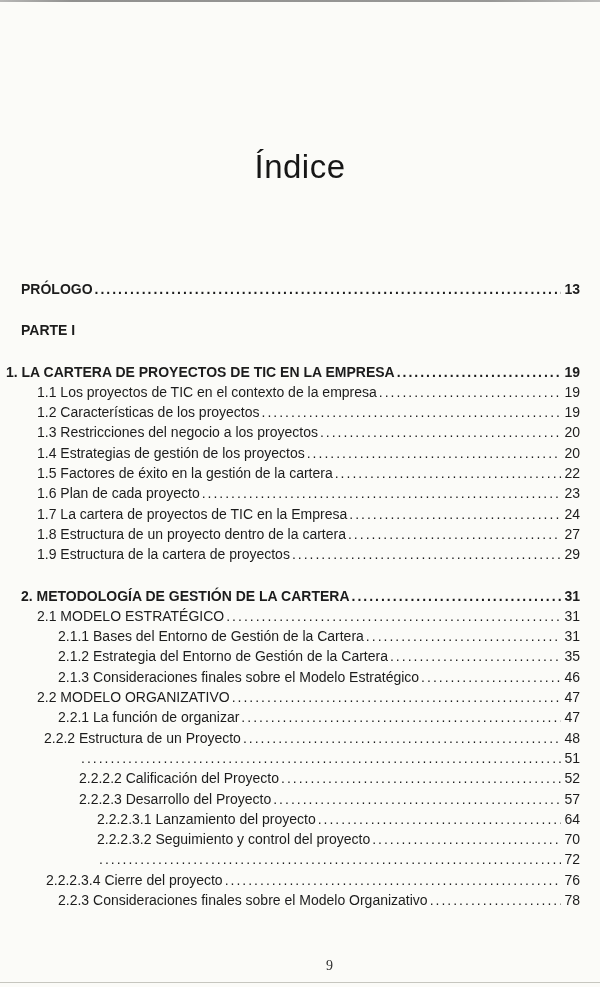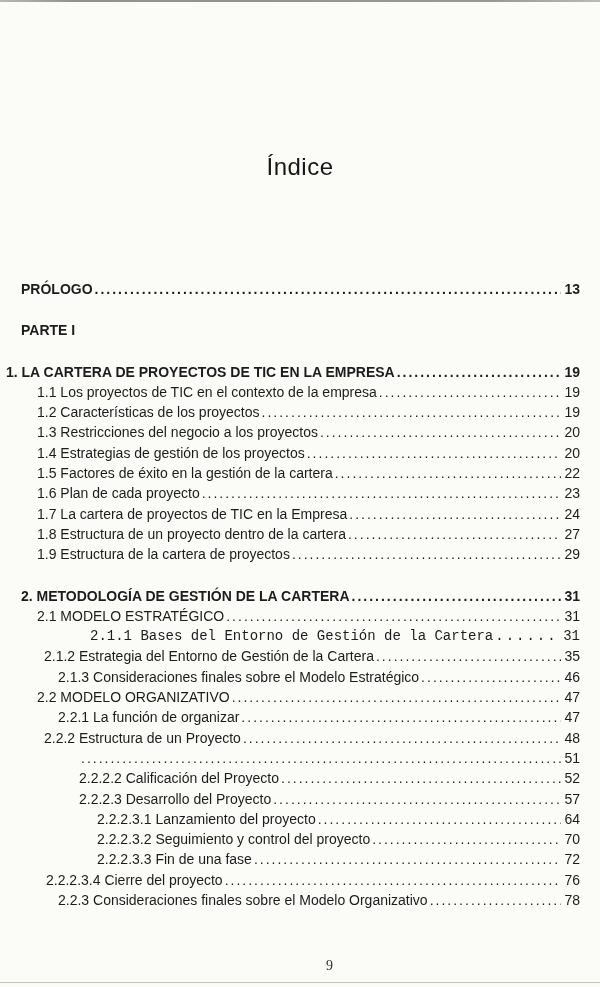--- a/index.html
+++ b/index.html
@@ -17,21 +17,21 @@
     background:linear-gradient(90deg,#8a8a8a,#4a4a4a 12%,#555 82%,#8f8f8f);
     opacity:.6;
   }
   .scan-edge-bottom{
     position:absolute;top:982px;left:0;width:100%;height:1px;
     background:#b9b9b0;opacity:.8;
   }
   .doc-title{
     padding-top:147px;
     text-align:center;
-    font-size:24px;
+    font-size:33px;
     line-height:40px;
     font-weight:normal;
     letter-spacing:.5px;
     color:#161616;
   }
   .toc{display:block;}
   .toc-row{
     display:flex;
     align-items:baseline;
     font-size:14px;
@@ -130,26 +130,26 @@
       <div class="toc-row gap bold" style="padding-left: 21px;">
     <span class="label">2. METODOLOGÍA DE GESTIÓN DE LA CARTERA</span>
     <span class="dots">............................................................................................................................................................................................................................</span>
     <span class="pagenum">31</span>
   </div>
       <div class="toc-row" style="padding-left: 37px;">
     <span class="label">2.1 MODELO ESTRATÉGICO</span>
     <span class="dots">............................................................................................................................................................................................................................</span>
     <span class="pagenum">31</span>
   </div>
-      <div class="toc-row" style="padding-left: 90px; font-family: Liberation Mono, monospace;">
+      <div class="toc-row" style="padding-left: 58px;">
     <span class="label">2.1.1 Bases del Entorno de Gestión de la Cartera</span>
     <span class="dots">............................................................................................................................................................................................................................</span>
     <span class="pagenum">31</span>
   </div>
-      <div class="toc-row" style="padding-left: 44px;">
+      <div class="toc-row" style="padding-left: 58px;">
     <span class="label">2.1.2 Estrategia del Entorno de Gestión de la Cartera</span>
     <span class="dots">............................................................................................................................................................................................................................</span>
     <span class="pagenum">35</span>
   </div>
       <div class="toc-row" style="padding-left: 58px;">
     <span class="label">2.1.3 Consideraciones finales sobre el Modelo Estratégico</span>
     <span class="dots">............................................................................................................................................................................................................................</span>
     <span class="pagenum">46</span>
   </div>
       <div class="toc-row" style="padding-left: 37px;">
@@ -185,21 +185,20 @@
     <span class="label">2.2.2.3.1 Lanzamiento del proyecto</span>
     <span class="dots">............................................................................................................................................................................................................................</span>
     <span class="pagenum">64</span>
   </div>
       <div class="toc-row" style="padding-left: 97px;">
     <span class="label">2.2.2.3.2 Seguimiento y control del proyecto</span>
     <span class="dots">............................................................................................................................................................................................................................</span>
     <span class="pagenum">70</span>
   </div>
       <div class="toc-row" style="padding-left: 97px;">
-    <span class="label">2.2.2.3.3 Fin de una fase</span>
     <span class="dots">............................................................................................................................................................................................................................</span>
     <span class="pagenum">72</span>
   </div>
       <div class="toc-row" style="padding-left: 46px;">
     <span class="label">2.2.2.3.4 Cierre del proyecto</span>
     <span class="dots">............................................................................................................................................................................................................................</span>
     <span class="pagenum">76</span>
   </div>
       <div class="toc-row" style="padding-left: 58px;">
     <span class="label">2.2.3 Consideraciones finales sobre el Modelo Organizativo</span>

